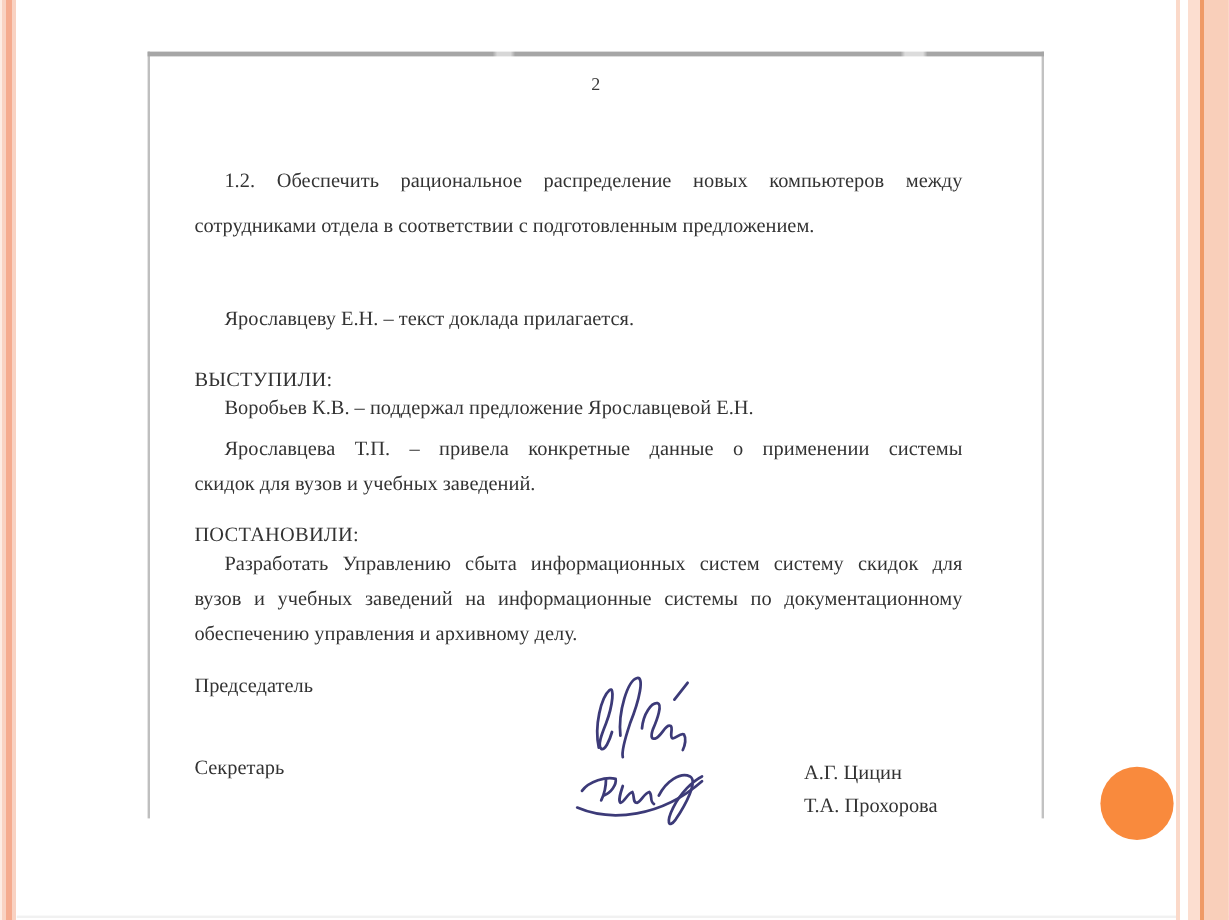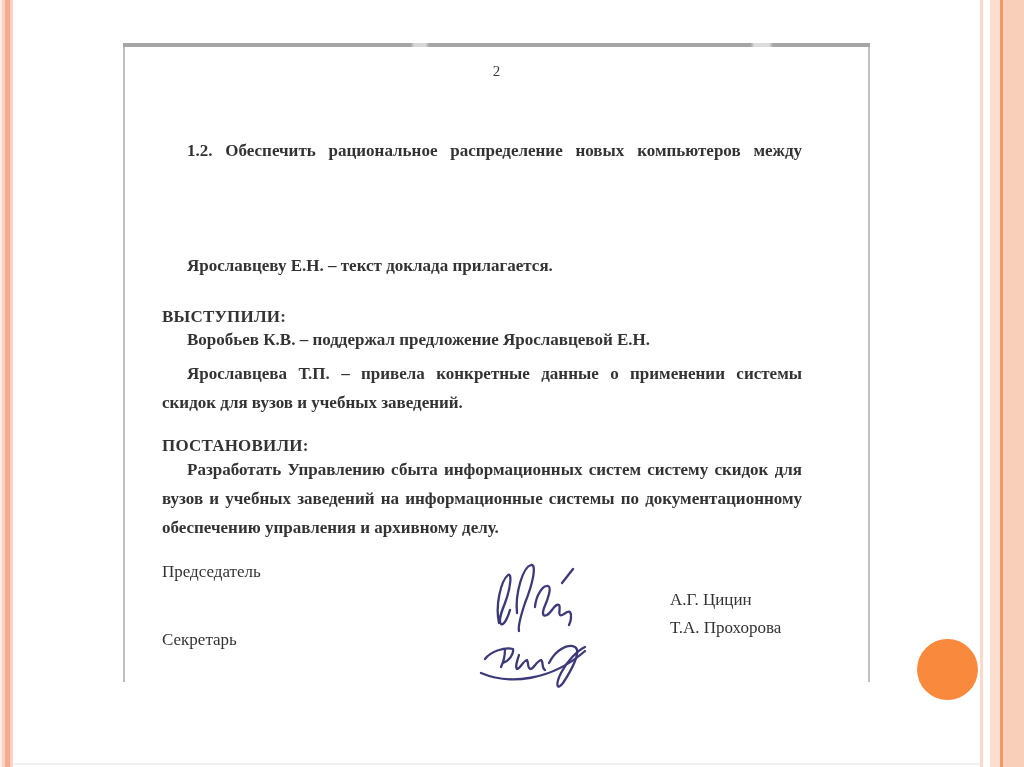--- a/index.html
+++ b/index.html
@@ -35,47 +35,48 @@
       #a6a6a6 0%,#a6a6a6 38.5%,
       #d7d7d7 39%,#d7d7d7 40.5%,
       #a6a6a6 41%,#a6a6a6 84%,
       #dcdcdc 84.5%,#dcdcdc 86.5%,
       #a6a6a6 87%,#a6a6a6 100%);}
 
   .pageno{position:absolute;left:0;right:0;top:20px;text-align:center;
     font-size:15px;color:#3a3a3a;}
 
   .txt{position:absolute;left:37px;width:640px;font-size:17px;color:#333333;
-       line-height:21px;font-weight:bold;}
+       line-height:21px;}
   .jline{text-align:justify;text-align-last:justify;}
   .ind{text-indent:25px;}
   .hd{letter-spacing:.2px;}
 
   .sigrole{position:absolute;left:37px;font-size:17px;color:#333333;}
-  .signame{position:absolute;left:545px;font-size:17px;color:#333333;}
+  .signame{position:absolute;left:545px;font-size:17px;color:#333333;margin-top:44px;}
 
   .sig-svg{position:absolute;left:340px;top:512px;width:130px;height:150px;z-index:3;}
   .sig-svg path{fill:none;stroke:#3c3a78;stroke-width:2.3;stroke-linecap:round;stroke-linejoin:round;}
 </style>
 </head>
 <body>
 
 <div class="slide">
 
   <div class="bottom-edge"></div>
   <div class="stripe-left"></div>
   <div class="stripe-right"></div>
   <div class="accent-circle"></div>
 
   <div class="page">
     <div class="page-topbar"></div>
 
     <div class="pageno">2</div>
 
     <div class="txt jline ind" style="top:97px">1.2. Обеспечить рациональное распределение новых компьютеров между</div>
+    <div class="txt" style="top:134px">сотрудниками отдела в соответствии с подготовленным предложением.</div>
 
     <div class="txt ind" style="top:212px">Ярославцеву Е.Н. – текст доклада прилагается.</div>
 
     <div class="txt hd" style="top:263px">ВЫСТУПИЛИ:</div>
     <div class="txt jline ind" style="top:320px">Ярославцева Т.П. – привела конкретные данные о применении системы</div>
     <div class="txt ind" style="top:286px">Воробьев К.В. – поддержал предложение Ярославцевой Е.Н.</div>
     <div class="txt" style="top:349px">скидок для вузов и учебных заведений.</div>
 
     <div class="txt jline ind" style="top:416px">Разработать Управлению сбыта информационных систем систему скидок для</div>
     <div class="txt hd" style="top:392px">ПОСТАНОВИЛИ:</div>

